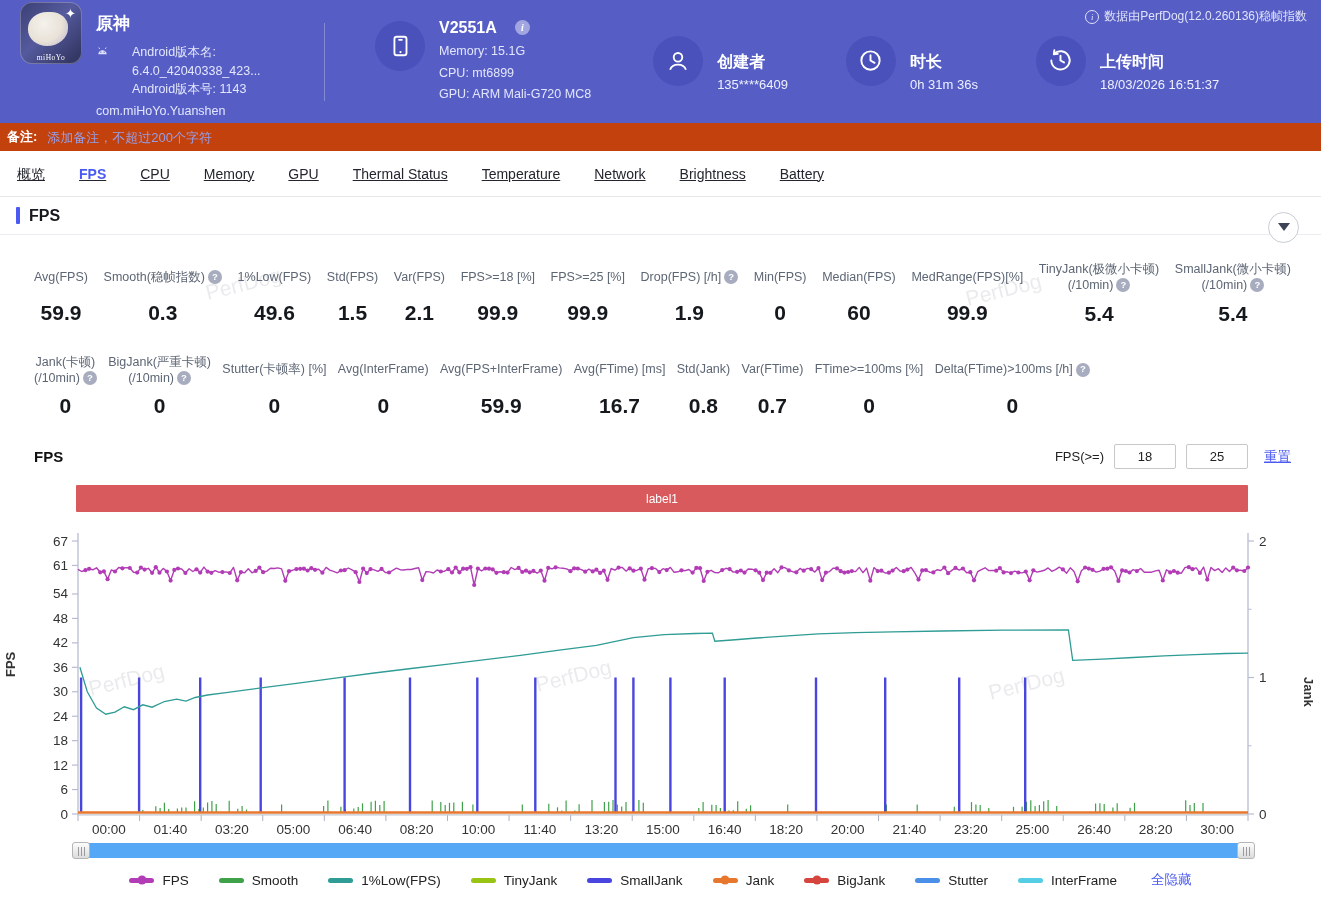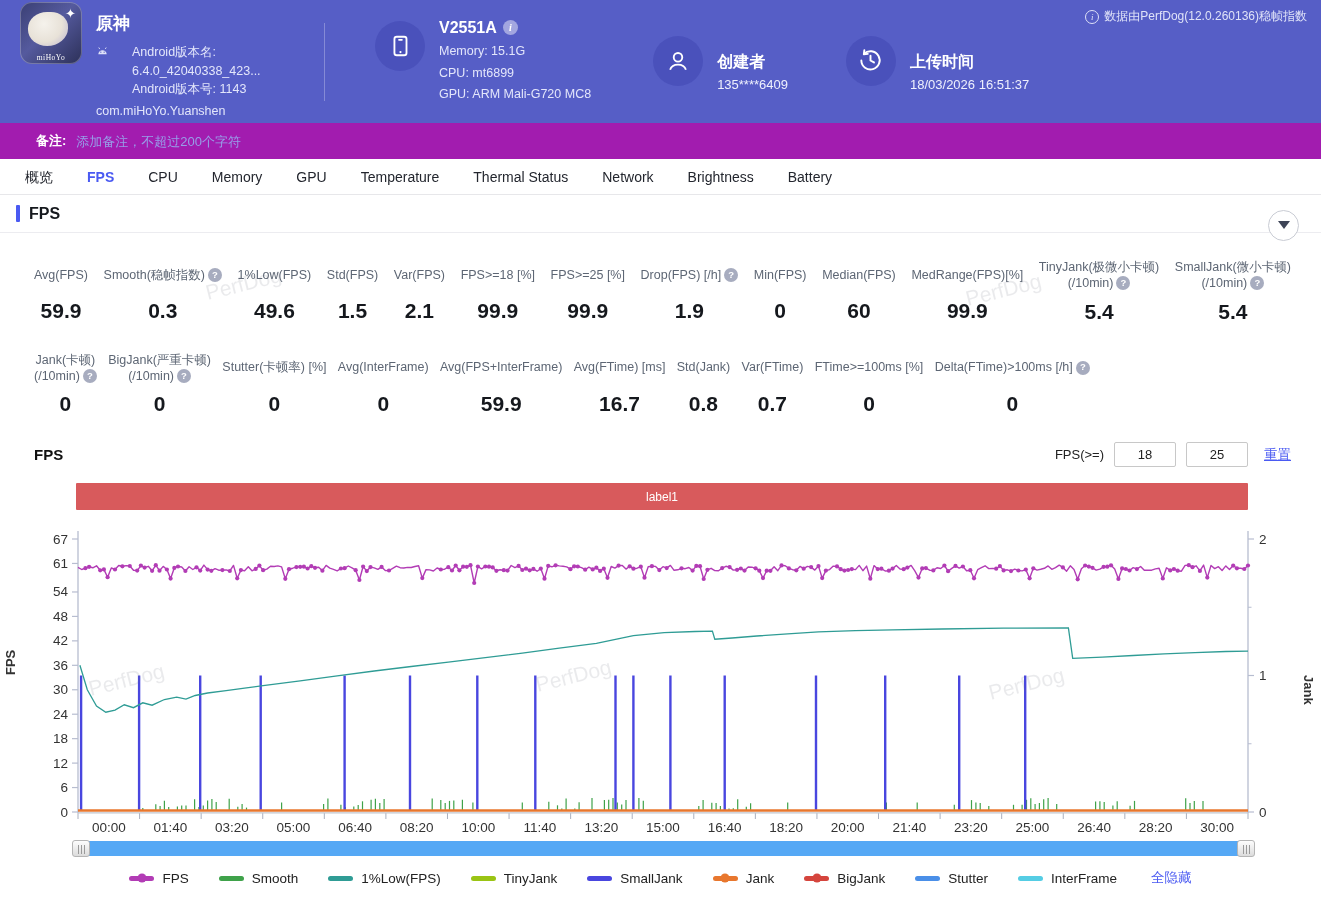--- a/index.html
+++ b/index.html
@@ -19,34 +19,34 @@
   .app-icon .cap { position:absolute; bottom:2px; width:100%; text-align:center; font-size:7.5px; color:#fff; letter-spacing:.5px;font-family:Liberation Serif, serif; }
   .app-meta { font-size:12.5px; color:#e3e6fb; line-height:1.5; }
   .app-title { font-size:17px; font-weight:bold; color:#fff; margin:9px 0 6px; }
   .ver-wrap { display:flex; gap:23px; }
   .android-glyph { width:13px; height:13px; margin-top:3px; flex:none; }
   .app-pkg { margin-top:3px; }
   .vdiv { width:1px; height:78px; background:rgba(255,255,255,.28); margin:0 14px 0 4px; flex:none; }
 
   .ib { display:flex; gap:14px; margin-left:36px; }
   .circle-icon { width:50px; height:50px; border-radius:50%; background:#4a51bb; flex:none; display:flex; align-items:center; justify-content:center; margin-top:4px; }
-  .ib-title { font-size:16px; font-weight:bold; color:#fff; display:flex; align-items:center; gap:6px; margin:2px 0 4px; }
+  .ib-title { font-size:16px; font-weight:bold; color:#fff; display:flex; align-items:center; gap:18px; margin:2px 0 4px; }
   .ib-line { font-size:12.5px; color:#e3e6fb; line-height:1.75; }
   .info-i { display:inline-flex; width:15px; height:15px; background:rgba(255,255,255,.45); color:#fff; border-radius:50%; font-size:10px; align-items:center; justify-content:center; font-style:italic; font-family:"Liberation Serif",serif; font-weight:bold; }
   .ib.small .ib-title { margin-top:20px; }
   .ib-value { font-size:13px; color:#eef0fd; margin-top:4px; }
 
   
-  .remarks { height:36px; background:#a21caf; display:flex; align-items:center; padding:0 36px; }
+  .remarks { height:28px; background:#c2410c; display:flex; align-items:center; padding:0 7px; }
   .rem-label { color:#fff; font-weight:bold; font-size:13px; margin-right:10px; }
   .rem-input { flex:1; background:transparent; border:none; outline:none; color:#cdd1f6; font-size:13px; }
   .rem-input::placeholder { color:#979ee8; }
 
   
-  .tabs { height:36px; display:flex; align-items:center; border-bottom:1px solid #e7e7ea; padding-left:8px; background:#fff; }
+  .tabs { height:46px; display:flex; align-items:center; border-bottom:1px solid #e7e7ea; background:#fff;text-decoration:underline; }
   .tab { padding:0 17px; font-size:14px; color:#23262e; cursor:pointer; line-height:46px; }
   .tab.active { color:#4a5af2; font-weight:bold; }
 
   
   .sec-head { position:relative; height:38px; display:flex; align-items:center; padding-left:16px; border-bottom:1px solid #ececf0; }
   .sec-bar { width:4px; height:17px; background:#4a5af2; border-radius:1px; margin-right:9px; }
   .sec-title { font-size:16px; font-weight:bold; color:#15181d; }
   .collapse-btn { position:absolute; right:22px; top:50%; margin-top:-4px; width:31px; height:31px; border-radius:50%; background:#fff; border:1px solid #c9ccd4; cursor:pointer; display:flex; align-items:center; justify-content:center; z-index:5; }
   .tri-down { width:0; height:0; border-left:6px solid transparent; border-right:6px solid transparent; border-top:8px solid #3d4456; }
 
@@ -154,20 +154,32 @@
             <circle cx="14" cy="10" r="4.6" fill="none" stroke="#fff" stroke-width="2"></circle>
             <path d="M5.5,23.5 a8.8,7.5 0 0 1 17,0" fill="none" stroke="#fff" stroke-width="2"></path>
           </svg>
       </div>
       <div>
         <div class="ib-title">创建者</div>
         <div class="ib-value">135****6409</div>
       </div>
     </div>
 
+    <div class="ib small" style="margin-left:58px">
+      <div class="circle-icon">
+        <svg width="27" height="27" viewBox="0 0 28 28">
+            <circle cx="14" cy="14" r="9.5" fill="none" stroke="#fff" stroke-width="2"></circle>
+            <path d="M14,8.5 V14 L18.2,16.4" fill="none" stroke="#fff" stroke-width="2" stroke-linecap="round"></path>
+          </svg>
+      </div>
+      <div>
+        <div class="ib-title">时长</div>
+        <div class="ib-value">0h 31m 36s</div>
+      </div>
+    </div>
 
     <div class="ib small" style="margin-left:58px">
       <div class="circle-icon">
         <svg width="27" height="27" viewBox="0 0 28 28">
             <path d="M7.2,7.2 a9.5,9.5 0 1 1 -2.7,6.8" fill="none" stroke="#fff" stroke-width="2" stroke-linecap="round"></path>
             <path d="M7.6,3.4 L7.1,7.6 L11.2,7.1" fill="none" stroke="#fff" stroke-width="2" stroke-linecap="round" stroke-linejoin="round"></path>
             <path d="M14,9 V14 L17.6,16" fill="none" stroke="#fff" stroke-width="2" stroke-linecap="round"></path>
           </svg>
       </div>
       <div>
@@ -181,22 +193,22 @@
     <span class="rem-label">备注:</span>
     <input class="rem-input" placeholder="添加备注，不超过200个字符" style="">
   </div>
 
   <nav class="tabs" id="tabs">
       <div class="tab">概览</div>
       <div class="tab active">FPS</div>
       <div class="tab">CPU</div>
       <div class="tab">Memory</div>
       <div class="tab">GPU</div>
+      <div class="tab">Thermal Status</div>
       <div class="tab">Temperature</div>
-      <div class="tab">Thermal Status</div>
       <div class="tab">Network</div>
       <div class="tab">Brightness</div>
       <div class="tab">Battery</div>
     </nav>
 
   <section>
     <div class="sec-head">
       <span class="sec-bar"></span>
       <span class="sec-title">FPS</span>
       <button class="collapse-btn">

